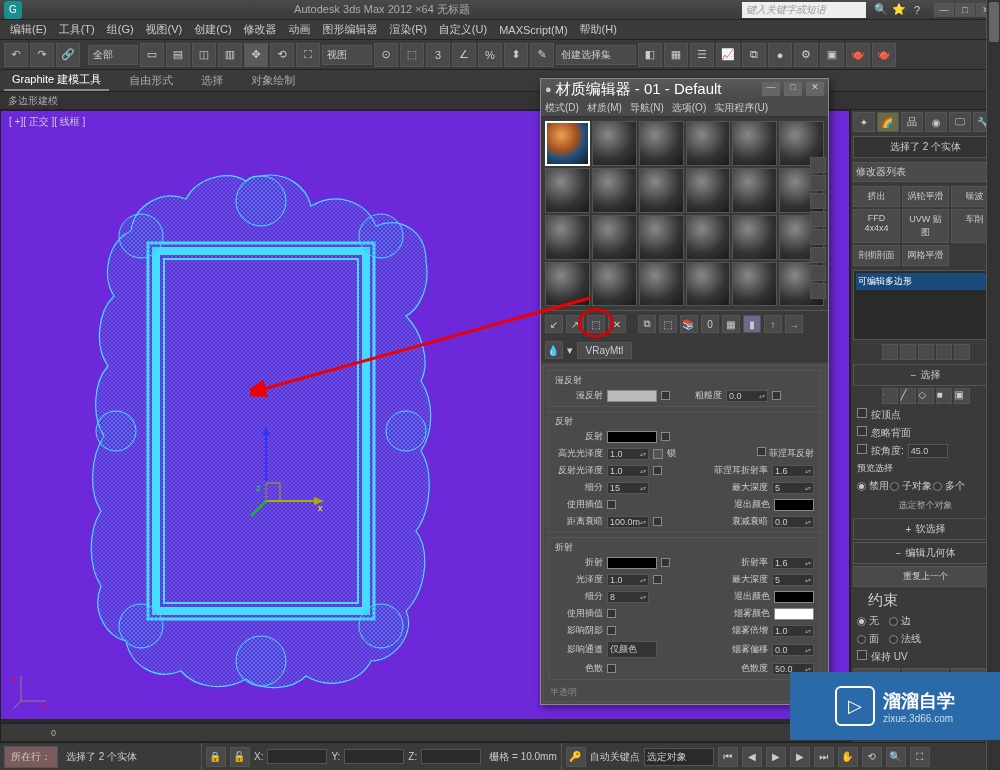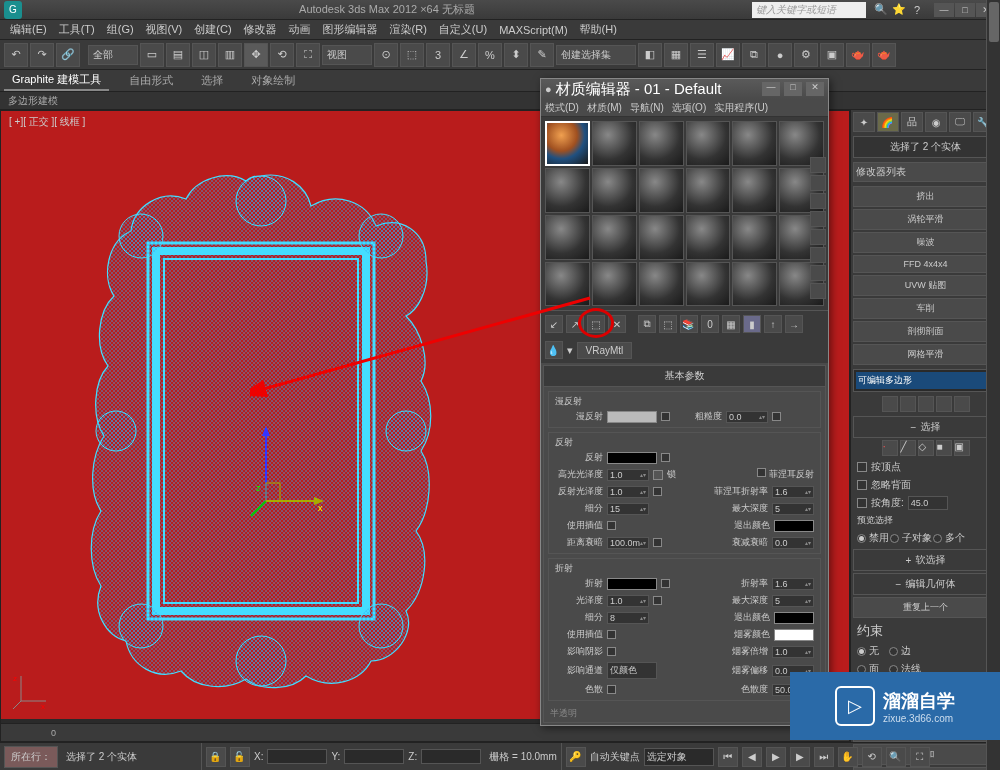--- a/index.html
+++ b/index.html
@@ -2,21 +2,21 @@
 <html><head>
 <meta charset="utf-8">
 <style>
 * { margin: 0; padding: 0; box-sizing: border-box; font-family: "Microsoft YaHei", Arial, sans-serif; }
 body { background: #3a3a3a; color: #ccc; font-size: 11px; width: 1000px; height: 770px; overflow: hidden; position: relative; }
 
 
 .titlebar { height: 20px; background: linear-gradient(#4a4a4a, #3a3a3a); display: flex; align-items: center; padding: 0 4px; border-bottom: 1px solid #222; }
 .titlebar .logo { width: 18px; height: 18px; background: #1a8f8f; border-radius: 3px; display: flex; align-items: center; justify-content: center; color: #fff; font-size: 10px; }
 .titlebar .title { flex: 1; text-align: center; color: #aaa; font-size: 11px; }
-.titlebar .search-box { background: #eee; color: #999; padding: 1px 4px; font-size: 10px; width: 114px; font-style: italic; }
+.titlebar .search-box { background: #eee; color: #999; padding: 1px 4px; font-size: 10px; width: 124px; font-style: italic; }
 .titlebar .win-btns { display: flex; gap: 1px; margin-left: 10px; }
 .titlebar .win-btn { width: 20px; height: 14px; background: #555; display: flex; align-items: center; justify-content: center; color: #ccc; font-size: 9px; }
 .titlebar .right-icons { display: flex; gap: 4px; margin-left: 8px; }
 .titlebar .right-icons span { width: 14px; height: 14px; display: flex; align-items: center; justify-content: center; }
 
 
 .menubar { height: 20px; background: #3a3a3a; display: flex; align-items: center; padding: 0 4px; border-bottom: 1px solid #222; font-size: 11px; }
 .menubar span { padding: 2px 6px; cursor: pointer; }
 
 
@@ -30,46 +30,46 @@
 .ribbon { height: 22px; background: #3a3a3a; display: flex; align-items: center; padding: 0 4px; border-bottom: 1px solid #222; gap: 12px; }
 .ribbon-tab { padding: 2px 8px; font-size: 11px; color: #aaa; }
 .ribbon-tab.active { color: #fff; border-bottom: 2px solid #888; }
 .subheader { height: 18px; background: #333; padding: 2px 8px; font-size: 10px; color: #aaa; border-bottom: 1px solid #222; }
 
 
 .main { display: flex; height: 632px; }
 
 
 .viewport-container { flex: 1; background: #3a3a3a; position: relative; border: 1px solid #222; }
-.viewport { width: 100%; height: 100%; background: #b91c1c; position: relative; }
+.viewport { width: 100%; height: 100%; background: #6d28d9; position: relative; }
 .viewport-label { position: absolute; top: 4px; left: 8px; font-size: 10px; color: #ccc; }
 .frame-model { position: absolute; left: 85px; top: 60px; width: 350px; height: 520px; }
 .frame-svg { width: 100%; height: 100%; }
 .gizmo { position: absolute; left: 245px; top: 310px; }
 .world-axes { position: absolute; bottom: 30px; left: 10px; }
 .timeline-bar { position: absolute; bottom: 0; left: 0; right: 0; height: 18px; background: #3a3a3a; border-top: 1px solid #222; display: flex; align-items: center; }
 .timeline-bar .tick { font-size: 9px; color: #aaa; margin-left: 50px; }
 .time-slider-track { position: absolute; left: 0; right: 0; bottom: 18px; height: 4px; background: #2a2a2a; }
 .time-scrubber { position: absolute; bottom: 4px; left: 30px; width: 80px; height: 12px; background: #666; border: 1px solid #888; font-size: 8px; text-align: center; }
 
 
 .cmd-panel { width: 150px; background: #3a3a3a; border-left: 1px solid #222; display: flex; flex-direction: column; font-size: 10px; }
 .cmd-tabs { display: flex; flex-wrap: wrap; padding: 2px; gap: 2px; }
 .cmd-tab { width: 22px; height: 20px; background: #4a4a4a; border: 1px solid #555; display: flex; align-items: center; justify-content: center; }
 .cmd-tab.active { background: #6a6a4a; }
 .cmd-status { background: #333; padding: 3px; text-align: center; border: 1px solid #555; margin: 2px; color: #ccc; }
 .cmd-dropdown { background: #4a4a4a; border: 1px solid #555; padding: 2px; margin: 2px; font-size: 10px; }
-.cmd-btn-grid { display: grid; grid-template-columns: 1fr; gap: 2px; padding: 2px; }
+.cmd-btn-grid { display: grid; grid-template-columns: 1fr 1fr 1fr; gap: 2px; padding: 2px; }
 .cmd-b { background: #4a4a4a; border: 1px solid #555; padding: 3px 2px; text-align: center; font-size: 9px; }
 .cmd-list { background: #2a2a2a; border: 1px solid #555; margin: 2px; height: 70px; padding: 2px; }
 .cmd-list-item { background: #1a4a7a; color: #fff; padding: 2px; font-size: 9px; }
 .cmd-icon-row { display: flex; gap: 2px; padding: 2px; justify-content: center; flex-wrap: wrap; }
 .cmd-icon-row .ci { width: 16px; height: 16px; background: #4a4a4a; border: 1px solid #555; }
 .cmd-rollout-h { background: #3a3a3a; border: 1px solid #555; padding: 3px; text-align: center; margin: 2px 2px 0; font-size: 10px; display: flex; align-items: center; justify-content: center; gap: 4px; }
-.cmd-row { display: flex; align-items: center; padding: 2px 6px; gap: 4px; }
+.cmd-row { display: flex; padding: 2px 6px; gap: 4px; }
 .cmd-cb { width: 10px; height: 10px; border: 1px solid #888; background: #333; }
 .cmd-spinner { background: #333; border: 1px solid #555; padding: 1px 2px; width: 40px; font-size: 9px; }
 .cmd-radio { display: flex; align-items: center; gap: 3px; }
 .cmd-r { width: 9px; height: 9px; border: 1px solid #888; border-radius: 50%; background: #333; }
 .cmd-r.on::after { content: ""; display: block; width: 5px; height: 5px; background: #ccc; border-radius: 50%; margin: 1px; }
 
 
 .mat-editor { position: absolute; left: 540px; top: 78px; width: 289px; background: #4a4a4a; border: 1px solid #888; box-shadow: 2px 2px 8px rgba(0,0,0,0.5); z-index: 10; }
 .mat-title { height: 20px; background: linear-gradient(#5a5a5a, #4a4a4a); display: flex; align-items: center; padding: 0 4px; gap: 4px; }
 .mat-title .t { flex: 1; font-size: 15px; color: #fff; }
@@ -322,31 +322,32 @@
         </span>
       <span class="cmd-radio">
           <span class="cmd-r"></span>
           <span>子对象</span>
         </span>
       <span class="cmd-radio">
           <span class="cmd-r"></span>
           <span>多个</span>
         </span>
     </div>
+    <div style="text-align:center;padding:4px;font-size:9px;color:#aaa">选定整个对象</div>
 
     <div class="cmd-rollout-h">
         <span>+</span>
         <span>软选择</span>
       </div>
     <div class="cmd-rollout-h">
         <span>−</span>
         <span>编辑几何体</span>
       </div>
     <div class="cmd-b" style="margin:2px">重复上一个</div>
-    <div style="padding:2px 6px;font-size:13px">约束</div>
+    <div style="padding:2px 17px;font-size:15px">约束</div>
     <div class="cmd-row" style="gap:10px">
       <span class="cmd-radio">
           <span class="cmd-r on"></span>
           <span>无</span>
         </span>
       <span class="cmd-radio">
           <span class="cmd-r"></span>
           <span>边</span>
         </span>
     </div>
@@ -449,21 +450,20 @@
     <div class="mat-tb-btn">↑</div>
     <div class="mat-tb-btn">→</div>
   </div>
   <div class="mat-name-row">
     <span class="mat-tb-btn">💧</span>
     <span>▾</span>
     <span class="type-btn">VRayMtl</span>
   </div>
 
   <div class="mat-rollout">
-    <div class="mat-rollout-h">基本参数</div>
 
     <div class="mat-group">
       <span class="mat-group-label">漫反射</span>
       <div class="mat-param-row">
         <span class="lbl">漫反射</span>
         <span class="mat-swatch gray"></span>
         <span class="mat-cb-sm"></span>
         <span class="lbl">粗糙度</span>
         <span class="mat-spin">0.0</span>
         <span class="mat-cb-sm"></span>

